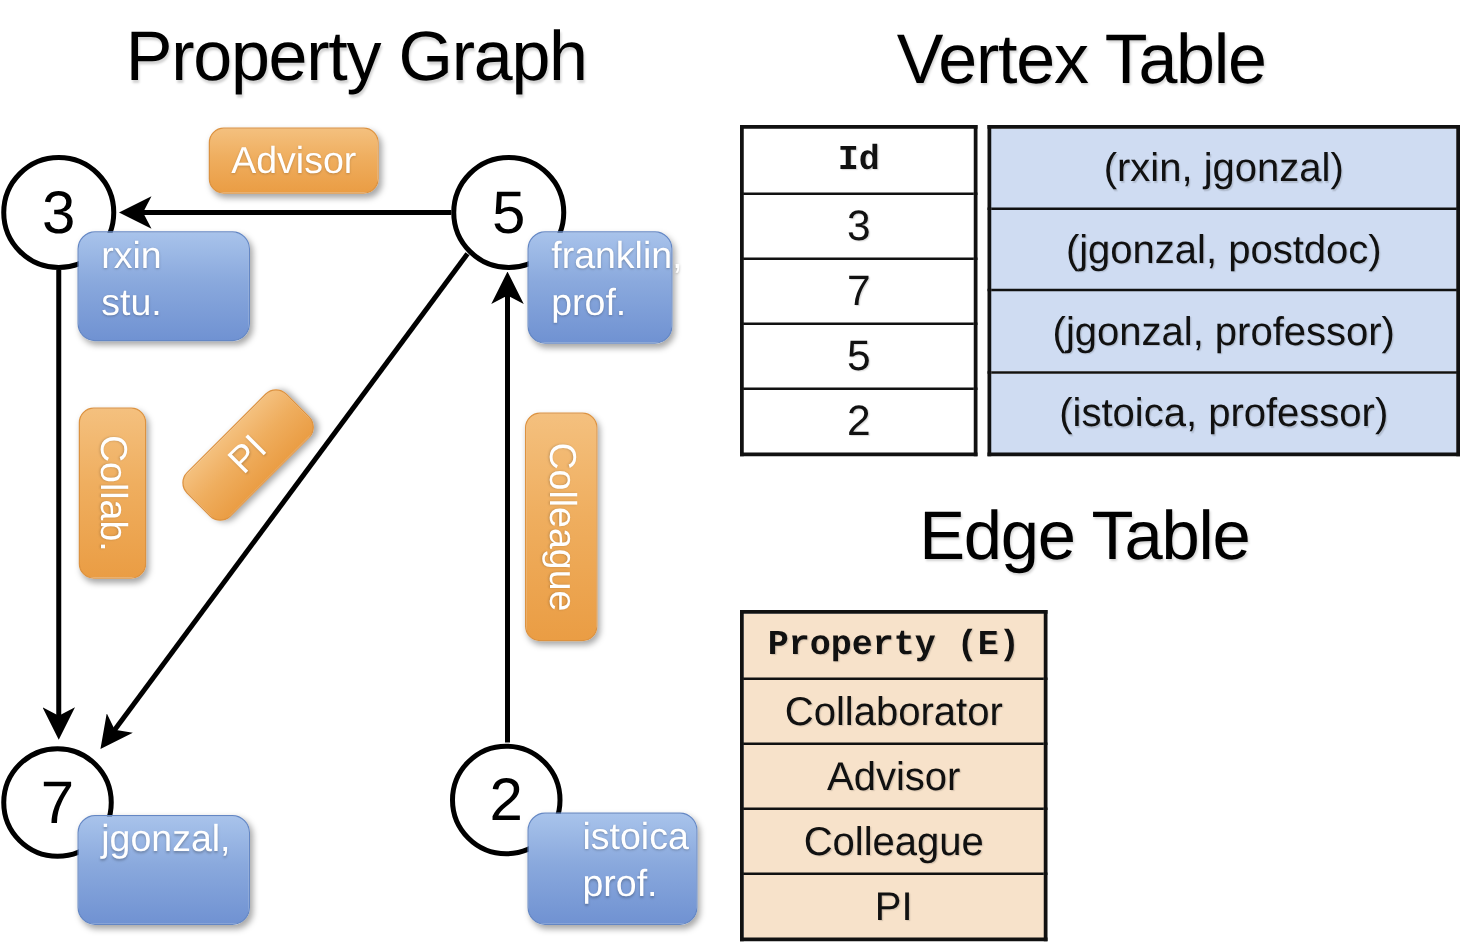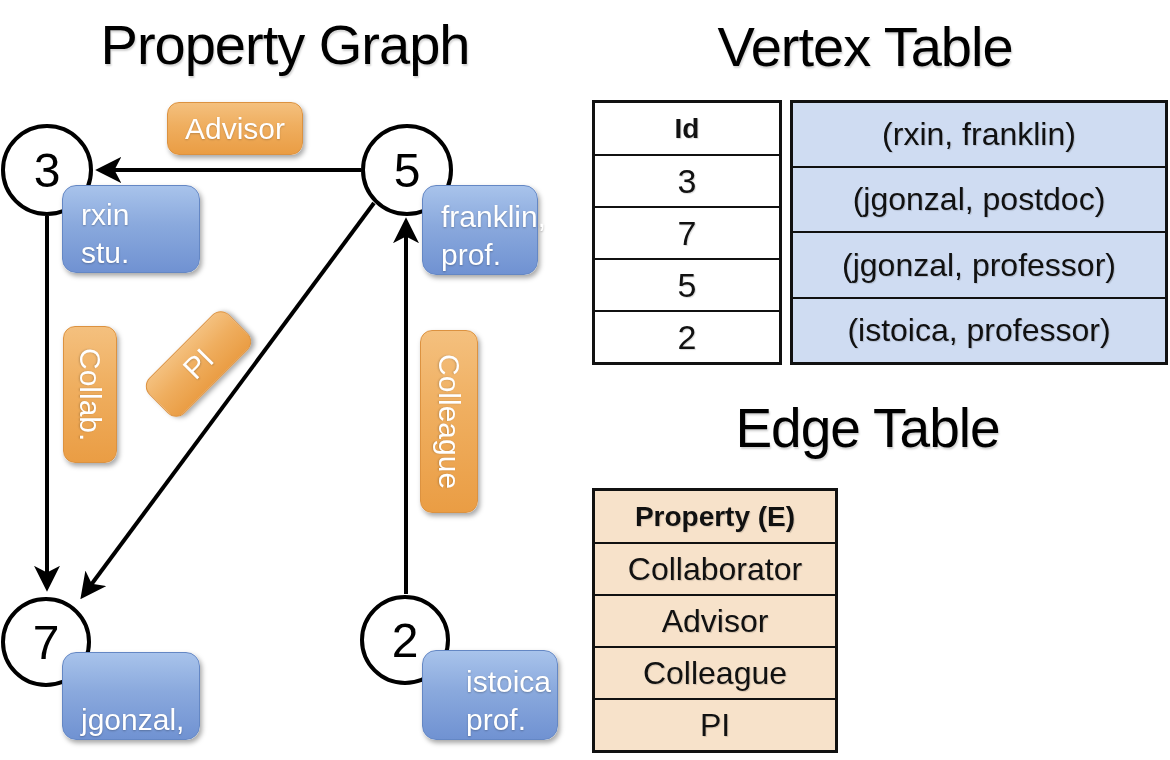--- a/index.html
+++ b/index.html
@@ -30,21 +30,21 @@
   #circle-7{left:1px;top:597px;width:90px;height:90px;}
   #circle-2{left:360px;top:595px;width:90px;height:90px;}
 
   
   .vbox{
     position:absolute;box-sizing:border-box;border-radius:14px;
     background:linear-gradient(180deg,#a8c3eb 0%,#8aa9dd 45%,#7092d2 100%);
     border:1px solid #6487c4;
     box-shadow:2px 3px 5px rgba(0,0,0,0.35);
     color:#fff;font-size:30px;line-height:38px;
-    display:flex;flex-direction:column;justify-content:flex-end;
+    display:flex;flex-direction:column;justify-content:flex-start;
     padding-left:18px;text-shadow:0 1px 2px rgba(0,0,0,0.25);
   }
   #vbox-rxin{left:62px;top:185px;width:138px;height:88px;}
   #vbox-franklin{left:422px;top:185px;width:116px;height:90px;}
   #vbox-jgonzal{left:62px;top:652px;width:138px;height:88px;}
   #vbox-istoica{left:422px;top:650px;width:136px;height:90px;padding-left:43px;}
 
   
   .ebox{
     position:absolute;box-sizing:border-box;border-radius:12px;
@@ -64,21 +64,21 @@
   .tbl-wrap{position:absolute;display:flex;gap:8px;}
   #vertex-table-wrap{left:592px;top:100px;}
   #edge-table-wrap{left:592px;top:488px;}
   table{border-collapse:collapse;table-layout:fixed;}
   table.outer{border:3px solid #111;}
   th,td{
     border:2px solid #111;text-align:center;vertical-align:middle;
     overflow:hidden;white-space:nowrap;padding:0;
     text-shadow:1px 1px 1px rgba(0,0,0,0.15);
   }
-  th{font-size:28px;font-weight:bold;height:51px;}
+  th{font-size:28px;font-weight:bold;height:51px;font-family:Liberation Mono, monospace;}
   td{font-size:32px;font-weight:400;height:50px;}
   .vt-id-table{width:190px;}
   .vt-prop-table{width:378px;}
   .vt-prop-table th,.vt-prop-table td{background:#cfdcf2;}
   .et-ids-table{width:321px;}
   .et-ids-table .col-src{width:149px;}
   .et-ids-table .col-dst{width:172px;}
   .et-prop-table{width:246px;}
   .et-prop-table th,.et-prop-table td{background:#f7e2ca;}
   td.num{font-size:34px;}
@@ -162,21 +162,21 @@
             <td class="num">5</td>
           </tr>
       <tr>
             <td class="num">2</td>
           </tr>
     </tbody>
       </table>
     <table class="outer vt-prop-table">
       <tbody>
       <tr>
-            <td>(rxin, franklin)</td>
+            <td>(rxin, jgonzal)</td>
           </tr>
       <tr>
             <td>(jgonzal, postdoc)</td>
           </tr>
       <tr>
             <td>(jgonzal, professor)</td>
           </tr>
       <tr>
             <td>(istoica, professor)</td>
           </tr>

